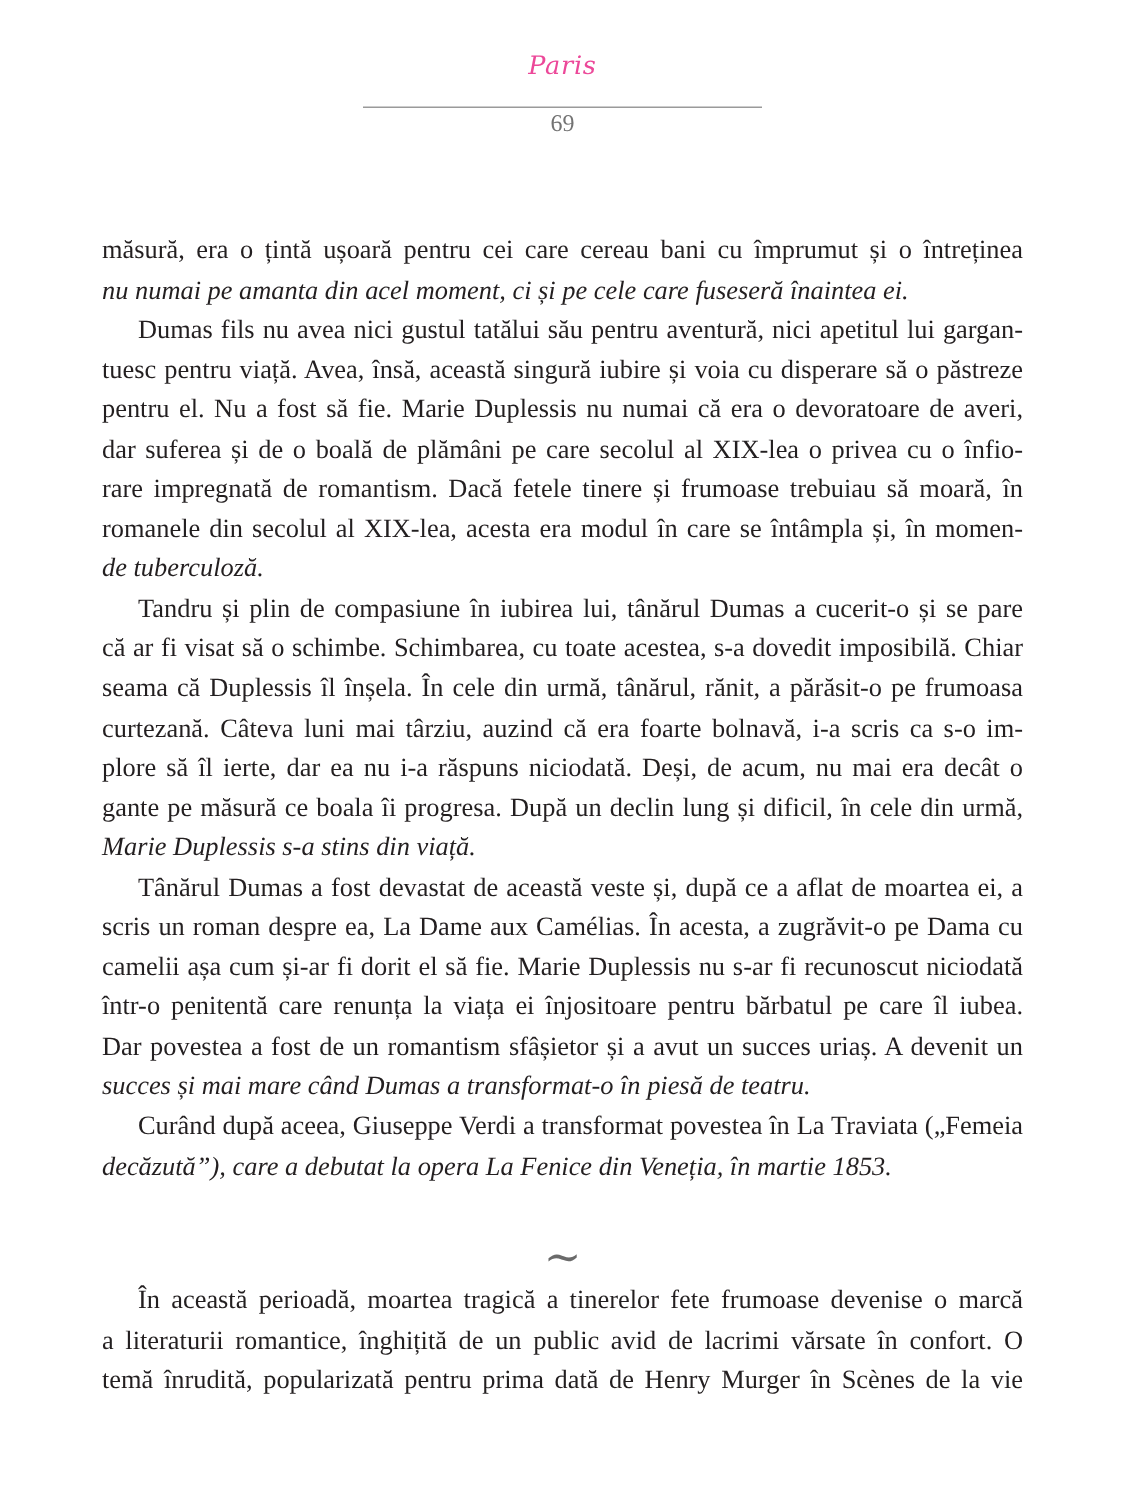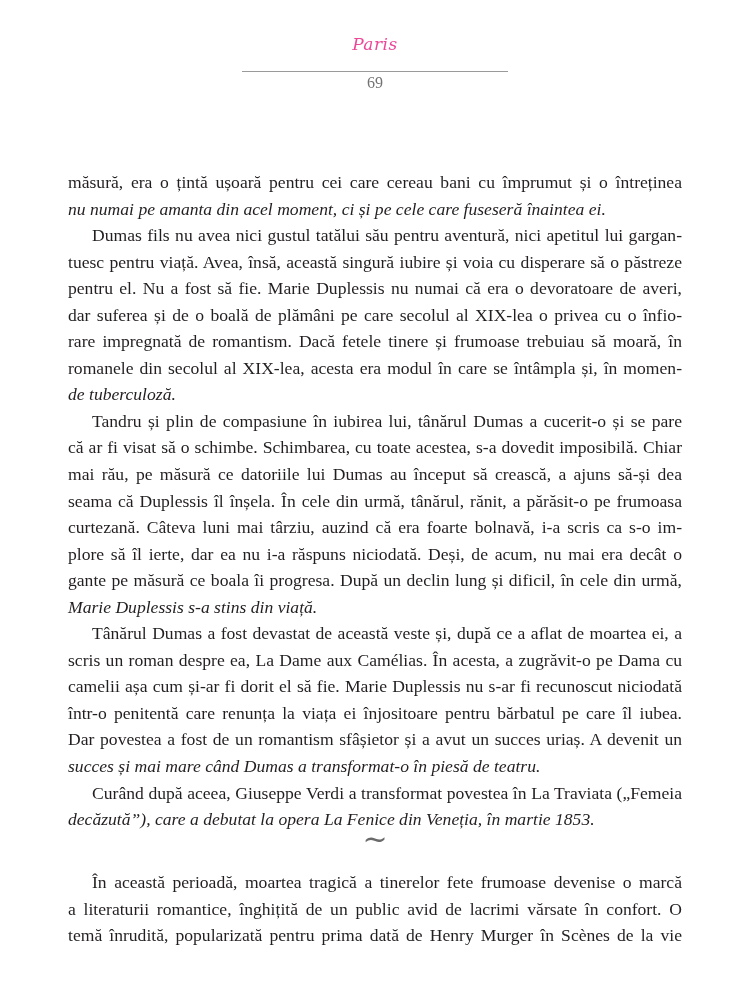--- a/index.html
+++ b/index.html
@@ -17,21 +17,20 @@
     border-top: 1px solid #9a9a9a;
   }
   .page-number {
     position: absolute; left: 0; top: 74px; width: 750px; text-align: center;
     font-size: 16px; color: #737373;
   }
   .text-block {
     position: absolute; left: 68px; top: 153px; width: 614px;
     font-size: 17.6px; line-height: 26.55px; text-align: justify;
     hyphens: manual;
-    margin-top: 16px;
   }
   .line {
     display: block; white-space: nowrap; text-align: justify; text-align-last: justify; height: 26.55px;
   }
   .line.last { text-align-last: left; font-style: italic; }
   .line.indent { padding-left: 24px; }
   .it { }
   .ornament {
     position: absolute; left: 0; top: 824px; width: 750px; text-align: center;
     font-size: 30px; color: #6a6a6a; line-height: 30px; font-family: "DejaVu Serif", serif;
@@ -51,21 +50,20 @@
       <span class="line last"><span>nu numai pe amanta din acel moment, ci și pe cele care fuseseră înaintea ei.</span></span>
       <span class="line indent"><span>Dumas </span><span class="it">fils</span><span> nu avea nici gustul tatălui său pentru aventură, nici apetitul lui gargan-</span></span>
       <span class="line"><span>tuesc pentru viață. Avea, însă, această singură iubire și voia cu disperare să o păstreze</span></span>
       <span class="line"><span>pentru el. Nu a fost să fie. Marie Duplessis nu numai că era o devoratoare de averi,</span></span>
       <span class="line"><span>dar suferea și de o boală de plămâni pe care secolul al XIX-lea o privea cu o înfio-</span></span>
       <span class="line"><span>rare impregnată de romantism. Dacă fetele tinere și frumoase trebuiau să moară, în</span></span>
       <span class="line"><span>romanele din secolul al XIX-lea, acesta era modul în care se întâmpla și, în momen-</span></span>
       <span class="line last"><span>de tuberculoză.</span></span>
       <span class="line indent"><span>Tandru și plin de compasiune în iubirea lui, tânărul Dumas a cucerit-o și se pare</span></span>
       <span class="line"><span>că ar fi visat să o schimbe. Schimbarea, cu toate acestea, s-a dovedit imposibilă. Chiar</span></span>
-      <span class="line"><span>mai rău, pe măsură ce datoriile lui Dumas au început să crească, a ajuns să-și dea</span></span>
       <span class="line"><span>seama că Duplessis îl înșela. În cele din urmă, tânărul, rănit, a părăsit-o pe frumoasa</span></span>
       <span class="line"><span>curtezană. Câteva luni mai târziu, auzind că era foarte bolnavă, i-a scris ca s-o im-</span></span>
       <span class="line"><span>plore să îl ierte, dar ea nu i-a răspuns niciodată. Deși, de acum, nu mai era decât o</span></span>
       <span class="line"><span>gante pe măsură ce boala îi progresa. După un declin lung și dificil, în cele din urmă,</span></span>
       <span class="line last"><span>Marie Duplessis s-a stins din viață.</span></span>
       <span class="line indent"><span>Tânărul Dumas a fost devastat de această veste și, după ce a aflat de moartea ei, a</span></span>
       <span class="line"><span>scris un roman despre ea, </span><span class="it">La Dame aux Camélias</span><span>. În acesta, a zugrăvit-o pe Dama cu</span></span>
       <span class="line"><span>camelii așa cum și-ar fi dorit el să fie. Marie Duplessis nu s-ar fi recunoscut niciodată</span></span>
       <span class="line"><span>într-o penitentă care renunța la viața ei înjositoare pentru bărbatul pe care îl iubea.</span></span>
       <span class="line"><span>Dar povestea a fost de un romantism sfâșietor și a avut un succes uriaș. A devenit un</span></span>

